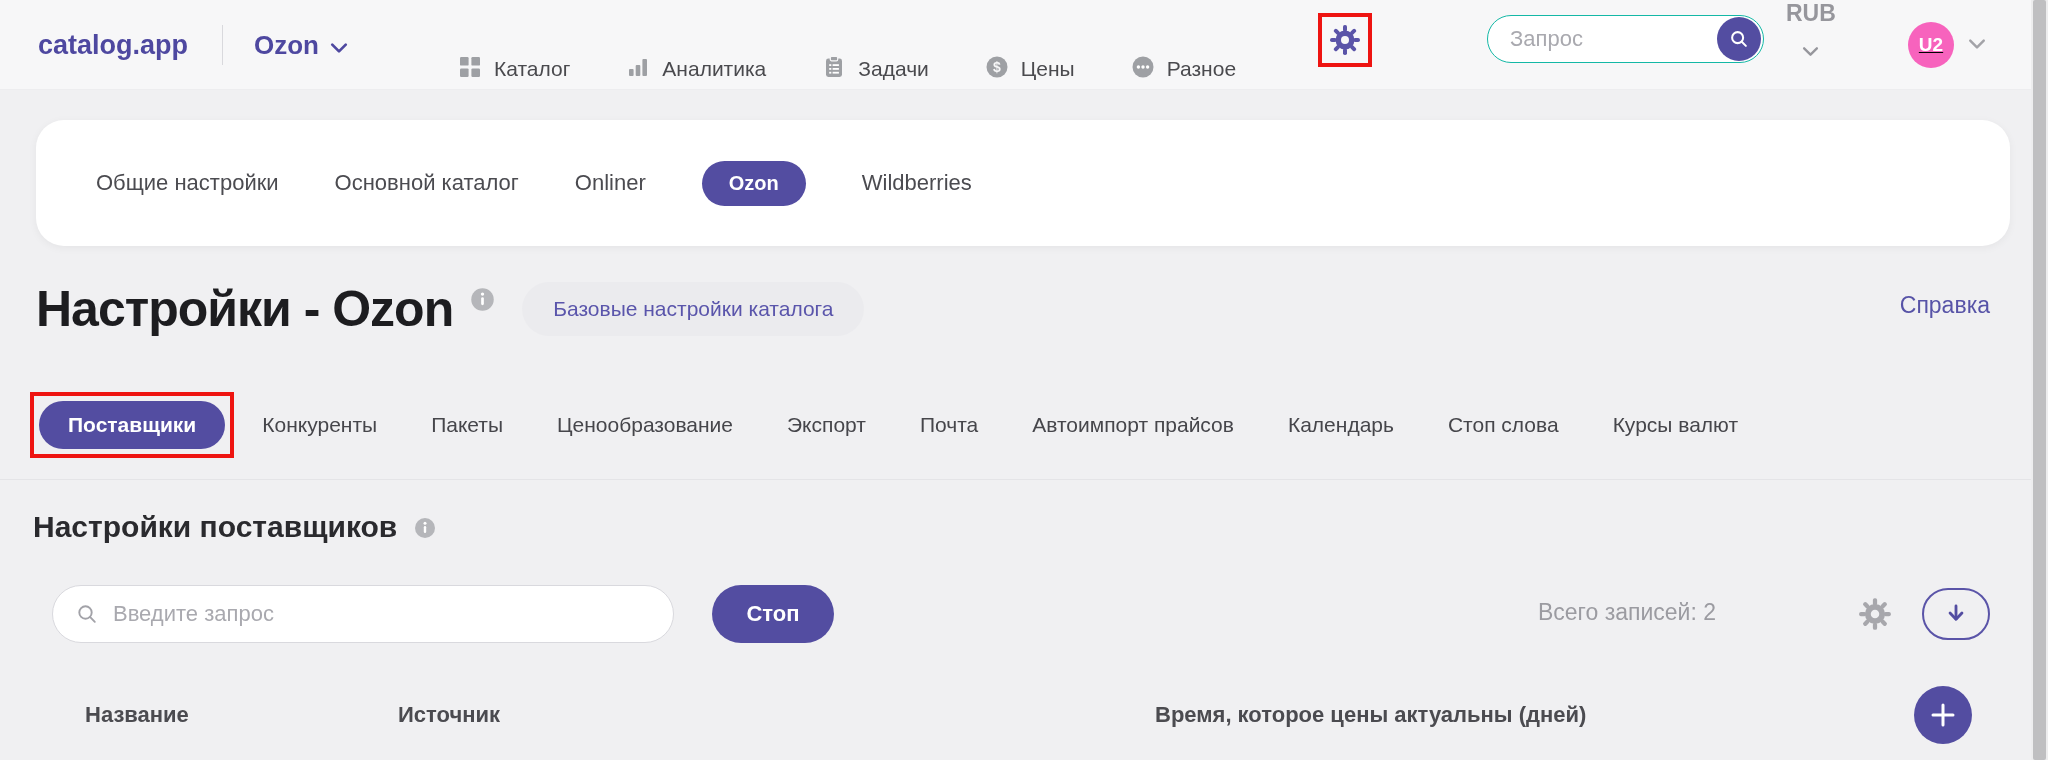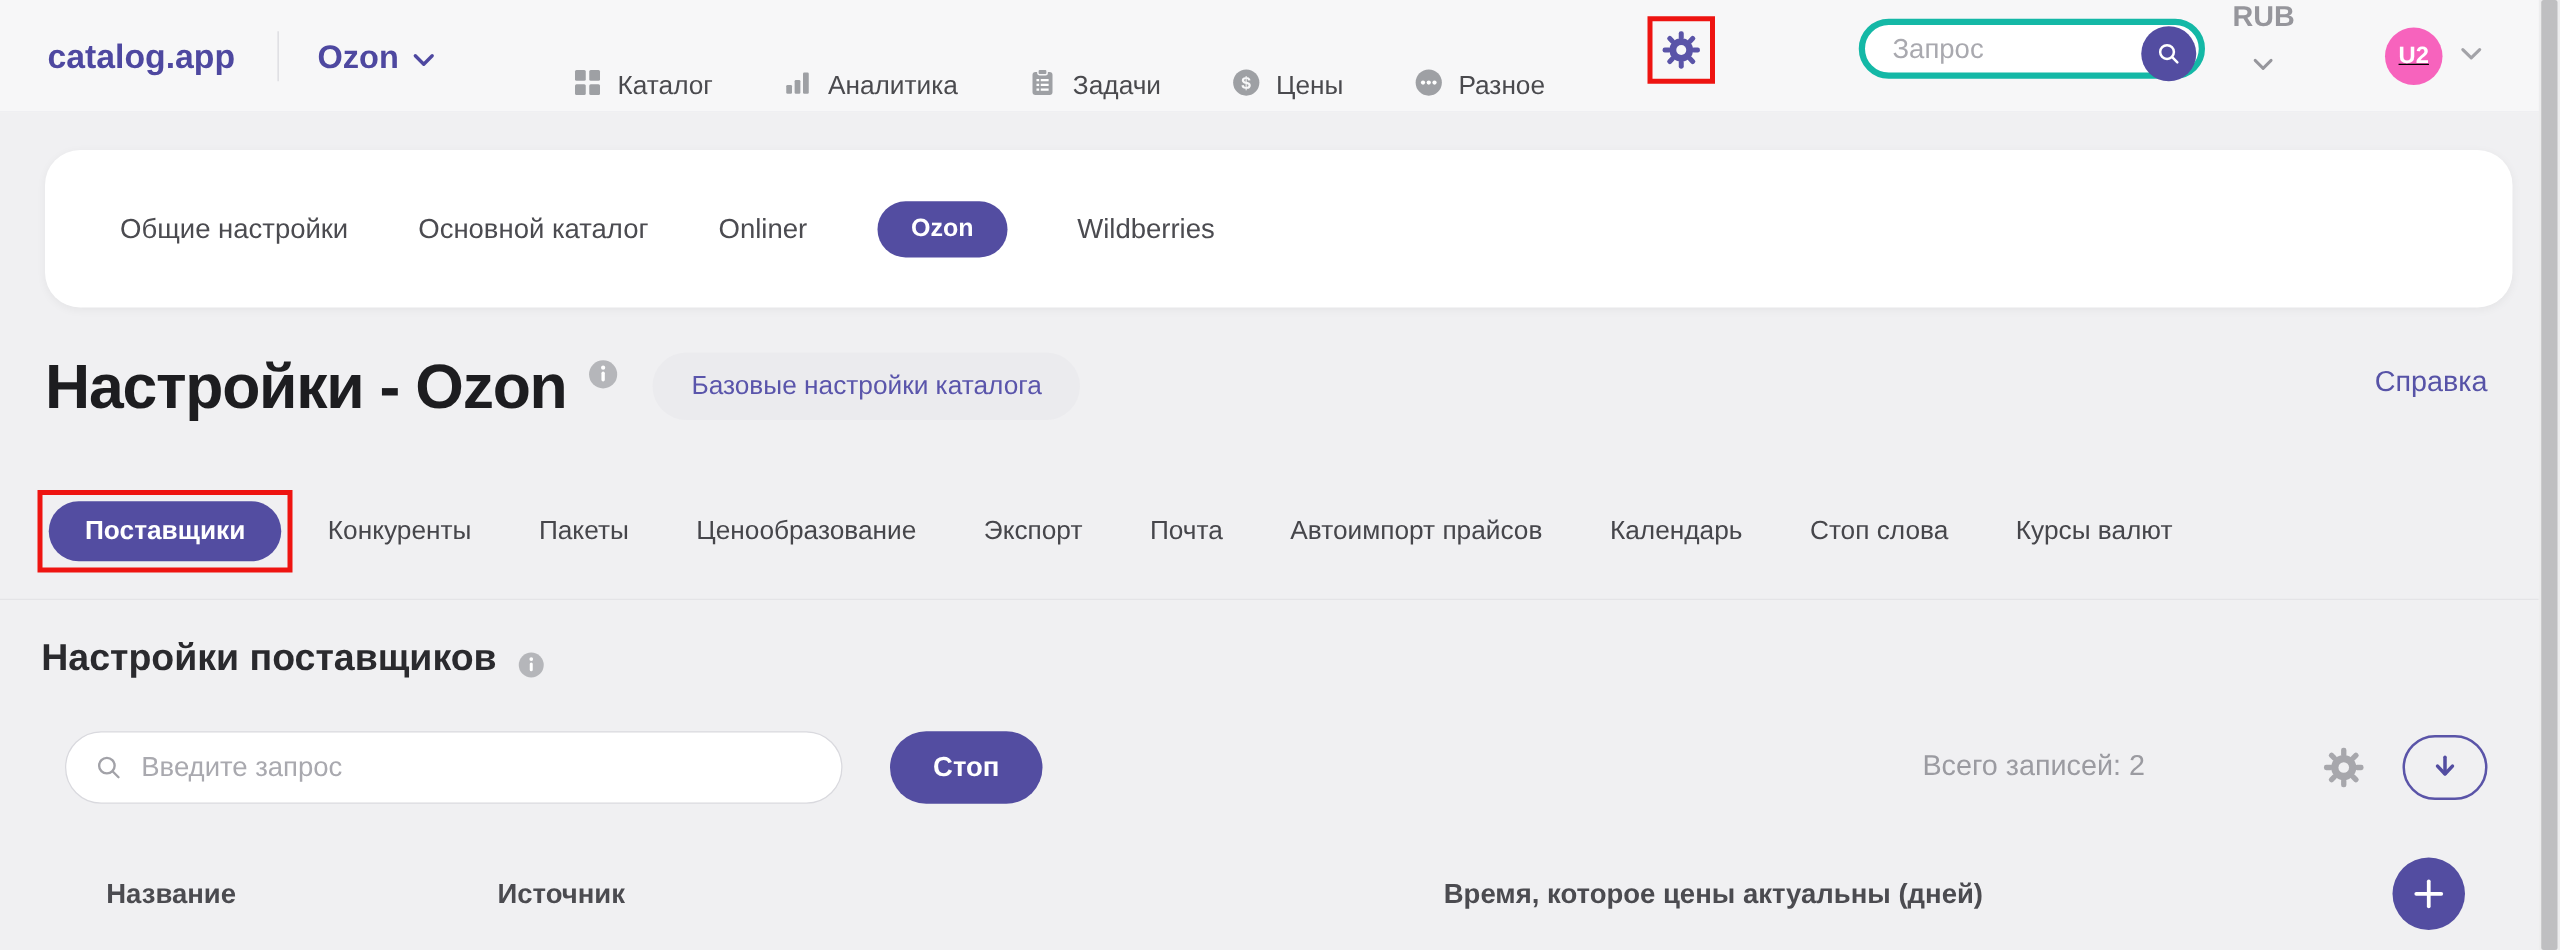--- a/index.html
+++ b/index.html
@@ -12,21 +12,21 @@
   }
   
   .navbar { position:absolute; left:0; top:0; width:2048px; height:90px; background:#f7f7f8; border-bottom:1px solid #ededef; }
   .navbar > * { position:absolute; }
   .brand { left:38px; top:0; height:90px; display:flex; align-items:center; font-size:27px; font-weight:700; color:#4e48a0; }
   .nav-divider { left:222px; top:25px; width:1px; height:40px; background:#d9d9dd; }
   .workspace { left:254px; top:0; height:90px; display:flex; align-items:center; gap:11px; font-size:26px; font-weight:600; color:#4e48a0; cursor:pointer; }
   .main-nav { left:458px; top:0; height:90px; display:flex; align-items:center; gap:56px; }
   .nav-item { display:flex; align-items:center; gap:12px; font-size:21px; color:#4a4a4e; cursor:pointer; white-space:nowrap;margin-top:48px; }
   .gear-box { left:1318px; top:13px; width:54px; height:54px; border:4px solid #ee1411; display:flex; align-items:center; justify-content:center; }
-  .nav-search { left:1487px; top:15px; width:277px; height:48px; background:#fff; border:5px solid #14b8a6; border-radius:24px; display:flex; padding-left:22px; }
+  .nav-search { left:1487px; top:15px; width:277px; height:48px; background:#fff; border:1px solid #14b8a6; border-radius:24px; display:flex; padding-left:22px; }
   .nav-search input { border:none; outline:none; background:transparent; font-size:22px; width:170px; color:#55555a; font-family:inherit; }
   .nav-search input::placeholder { color:#a9a9af; }
   .search-btn { position:absolute; right:2px; top:1px; width:44px; height:44px; border-radius:50%; background:#534da1; display:flex; align-items:center; justify-content:center; cursor:pointer; }
   .currency { left:1786px; top:0; height:90px; display:flex; align-items:center; gap:9px; font-size:23px; font-weight:600; color:#96969c; cursor:pointer;flex-direction:column; }
   .avatar-group { left:1908px; top:0; height:90px; display:flex; align-items:center; gap:14px; cursor:pointer;text-decoration:underline; }
   .avatar { width:46px; height:46px; border-radius:50%; background:#f763bd; color:#fff; font-size:19px; font-weight:700; display:flex; align-items:center; justify-content:center; }
   
   .mp-card { position:absolute; left:36px; top:120px; width:1974px; height:126px; background:#fff; border-radius:28px; box-shadow:0 2px 8px rgba(0,0,0,.05); display:flex; align-items:center; padding-left:60px; gap:56px; }
   .mp-tab { font-size:22px; color:#4b4b50; cursor:pointer; white-space:nowrap; }
   .mp-tab.selected { background:#534da1; color:#fff; font-weight:700; font-size:20px; padding:11px 27px; border-radius:999px; }
@@ -36,21 +36,21 @@
   .ph-info { align-self:flex-start; margin-left:16px; margin-top:6px; }
   .badge { margin-left:26px; background:#ebebee; color:#5a55ab; font-size:21px; padding:15px 31px; border-radius:999px; white-space:nowrap; }
   .help-link { position:absolute; right:58px; top:292px; font-size:23px; color:#5753a7; cursor:pointer; }
   
   .set-tabs { position:absolute; left:30px; top:392px; display:flex; align-items:center; gap:54px; }
   .red-box { border:4px solid #ee1411; padding:5px; margin-right:-26px; }
   .set-pill { background:#534da1; color:#fff; font-size:21px; font-weight:600; padding:12px 29px; border-radius:999px; white-space:nowrap; cursor:pointer; }
   .set-tab { font-size:21px; color:#46464b; cursor:pointer; white-space:nowrap; }
   .hr { position:absolute; left:0; top:479px; width:2031px; height:1px; background:#e4e4e7; }
   
-  .sec-head { position:absolute; left:33px; top:510px; display:flex; align-items:flex-end; gap:16px; }
+  .sec-head { position:absolute; left:33px; top:510px; display:flex; align-items:center; gap:16px; }
   .sec-head h2 { font-size:30px; font-weight:700; color:#2a2a2e; }
   .sup-search { position:absolute; left:52px; top:585px; width:622px; height:58px; background:#fff; border:1px solid #d9d9de; border-radius:29px; display:flex; align-items:center; gap:14px; padding-left:22px; }
   .sup-search input { border:none; outline:none; background:transparent; font-size:22px; width:480px; color:#55555a; font-family:inherit; }
   .sup-search input::placeholder { color:#a9a9af; }
   .find-btn { position:absolute; left:712px; top:585px; width:122px; height:58px; border:none; border-radius:29px; background:#534da1; color:#fff; font-size:22px; font-weight:600; font-family:inherit; display:flex; align-items:center; justify-content:center; cursor:pointer; }
   .records { position:absolute; right:332px; top:599px; font-size:23px; color:#9b9ba1; white-space:nowrap; }
   .gear-sm { position:absolute; left:1858px; top:597px; width:34px; height:34px; cursor:pointer; }
   .dl-btn { position:absolute; left:1922px; top:588px; width:68px; height:52px; border:2px solid #5a54a8; border-radius:26px; background:transparent; display:flex; align-items:center; justify-content:center; cursor:pointer; }
   .th { position:absolute; top:702px; font-size:22px; font-weight:600; color:#4b4b50; white-space:nowrap; }
   .th1 { left:85px; } .th2 { left:398px; } .th3 { left:1155px; }

